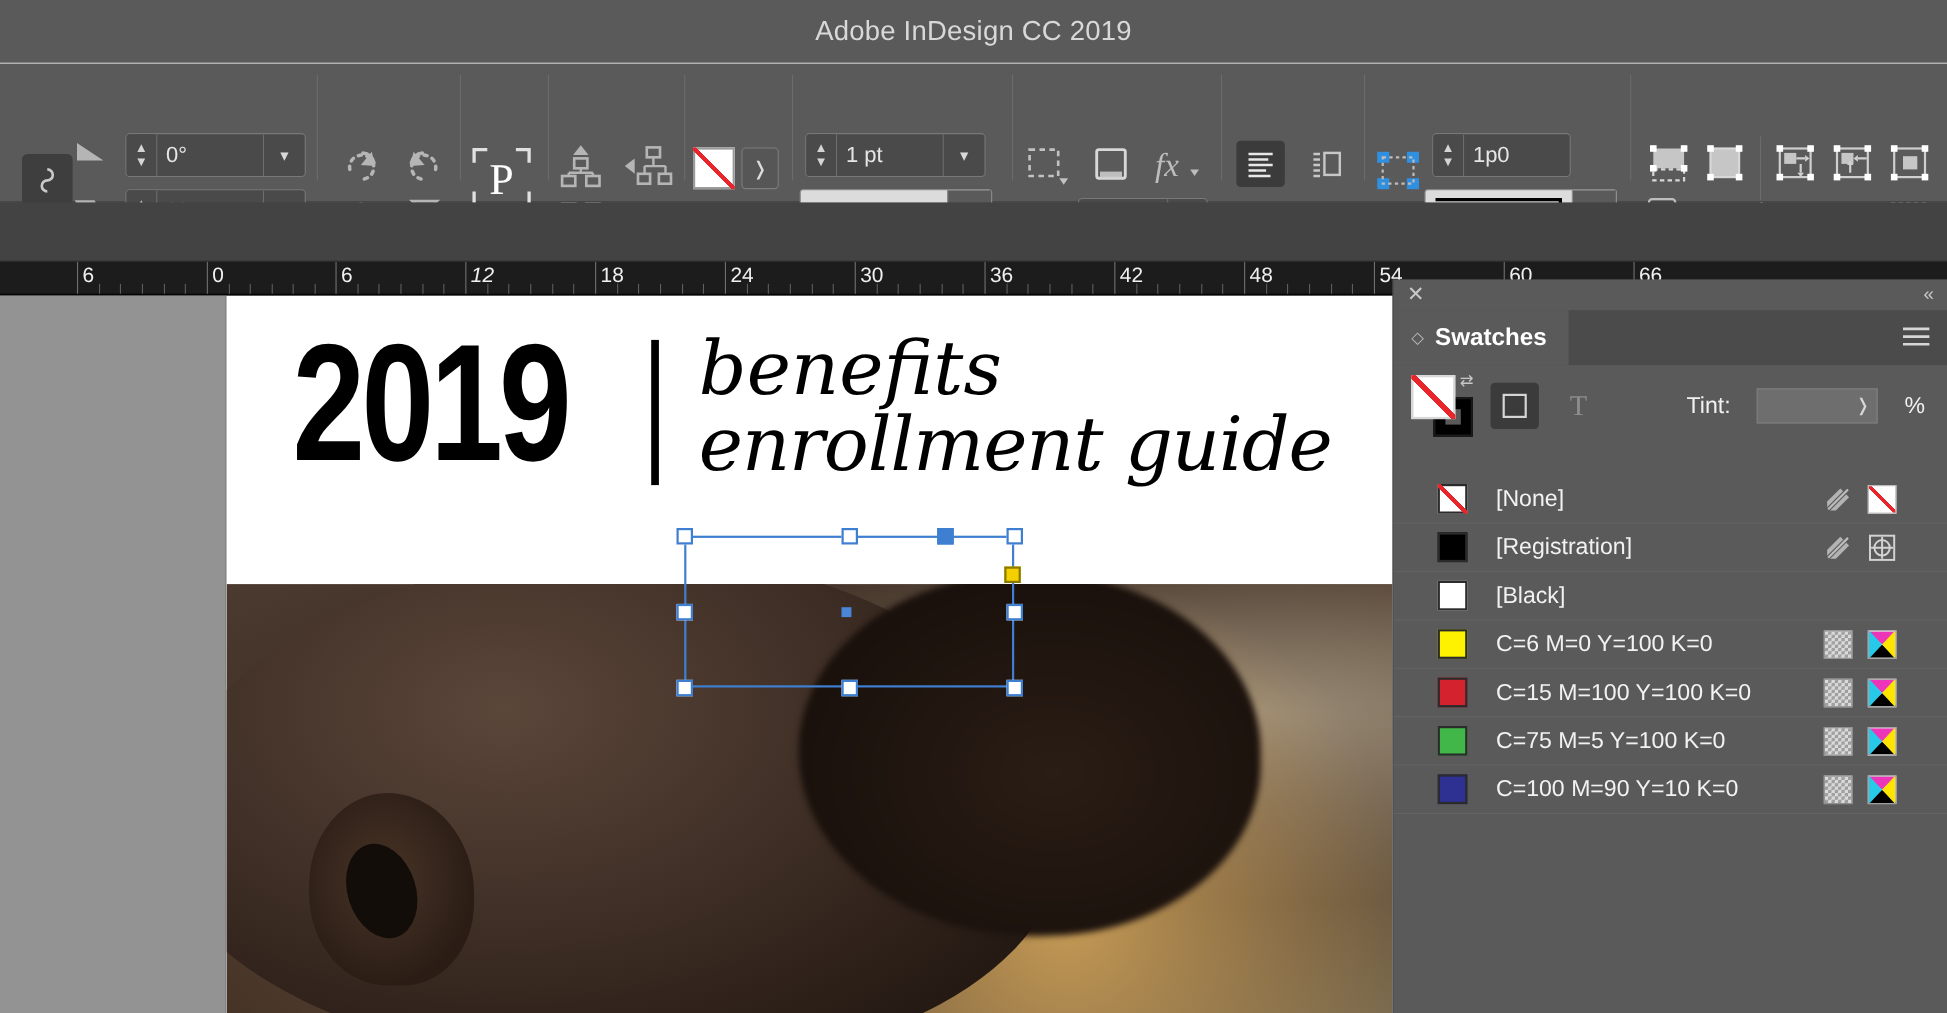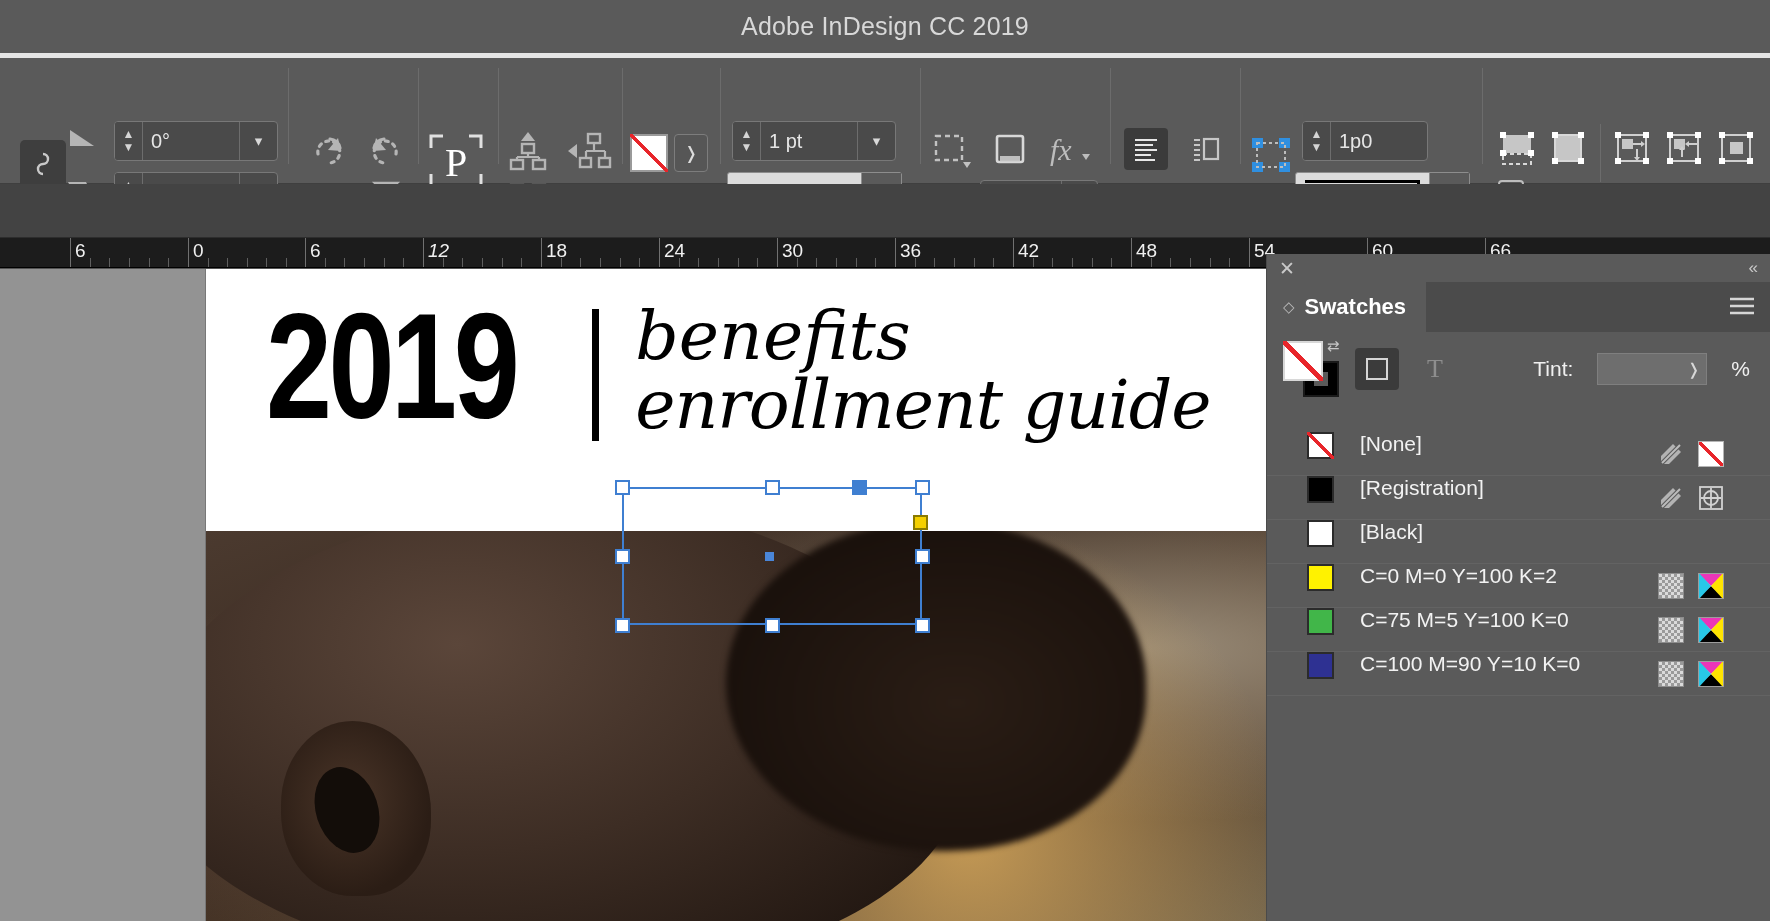--- a/index.html
+++ b/index.html
@@ -9,21 +9,21 @@
     font-family: "Liberation Sans", sans-serif;
     overflow: hidden;
   }
   .app { position: relative; width: 1770px; height: 921px; }
 
   
   .titlebar {
     position: absolute; left: 0; top: 0; width: 1770px; height: 58px;
     background: #5a5a5a;
     display: flex; align-items: center; justify-content: center;
-    border-bottom: 5px solid #e5e5e5;
+    border-bottom: 1px solid #e5e5e5;
   }
   .titlebar-text { color: #d8d8d8; font-size: 25px; letter-spacing: .2px; }
 
   
   .controlbar {
     position: absolute; left: 0; top: 58px; width: 1770px; height: 126px;
     background: #5a5a5a;
     border-bottom: 1px solid #3f3f3f;
   }
   .sep { width: 1px; height: 96px; background: #6c6c6c; position: absolute; top: 10px; }
@@ -235,21 +235,21 @@
   .tint-label { color: #f0f0f0; font-size: 21px; margin-left: auto; }
   .tint-field {
     width: 110px; height: 32px; background: #6e6e6e; border: 1px solid #7f7f7f;
     display: flex; align-items: center; justify-content: flex-end; padding-right: 6px;
     color: #d8d8d8; font-size: 16px; margin-left: 10px;
   }
   .tint-pct { color: #f0f0f0; font-size: 21px; margin-left: 10px; margin-right: 4px; }
 
   .swlist { position: absolute; left: 0; top: 178px; right: 0; bottom: 0; background: #5a5a5a; }
   .swrow {
-    height: 44px; display: flex; padding: 0 16px 0 40px;
+    height: 44px; display: flex; align-items: center; padding: 0 16px 0 40px;
     border-bottom: 1px solid #636363; color: #f2f2f2; font-size: 21px;
   }
   .swrow.sel { background: #4d6d8e; font-weight: bold; }
   .swrow .chip { width: 27px; height: 27px; border: 2px solid #2b2b2b; flex: 0 0 auto; }
   .swrow .chip.none { background: #fff; position: relative; }
   .swrow .chip.none:after {
     content: ""; position: absolute; inset: -2px;
     background: linear-gradient(to bottom left, transparent calc(50% - 2px), #e8252a calc(50% - 2px), #e8252a calc(50% + 2px), transparent calc(50% + 2px));
   }
   .swrow .nm { margin-left: 26px; white-space: nowrap; }
@@ -886,21 +886,34 @@
             </div>
           </div>
         </div>
         <div class="swrow">
           <div class="chip" style="background: rgb(255, 255, 255);"></div>
           <div class="nm">[Black]</div>
           <div class="rowicons"></div>
         </div>
         <div class="swrow">
           <div class="chip" style="background: rgb(255, 242, 0);"></div>
-          <div class="nm">C=0 M=0 Y=100 K=2</div>
+          <div class="nm">C=6 M=0 Y=100 K=0</div>
+          <div class="rowicons">
+            <div class="ricon checker"></div>
+            <div class="ricon cmyk">
+              <span class="q top"></span>
+              <span class="q bottom"></span>
+              <span class="q left"></span>
+              <span class="q right"></span>
+            </div>
+          </div>
+        </div>
+        <div class="swrow">
+          <div class="chip" style="background: rgb(212, 35, 46);"></div>
+          <div class="nm">C=15 M=100 Y=100 K=0</div>
           <div class="rowicons">
             <div class="ricon checker"></div>
             <div class="ricon cmyk">
               <span class="q top"></span>
               <span class="q bottom"></span>
               <span class="q left"></span>
               <span class="q right"></span>
             </div>
           </div>
         </div>

